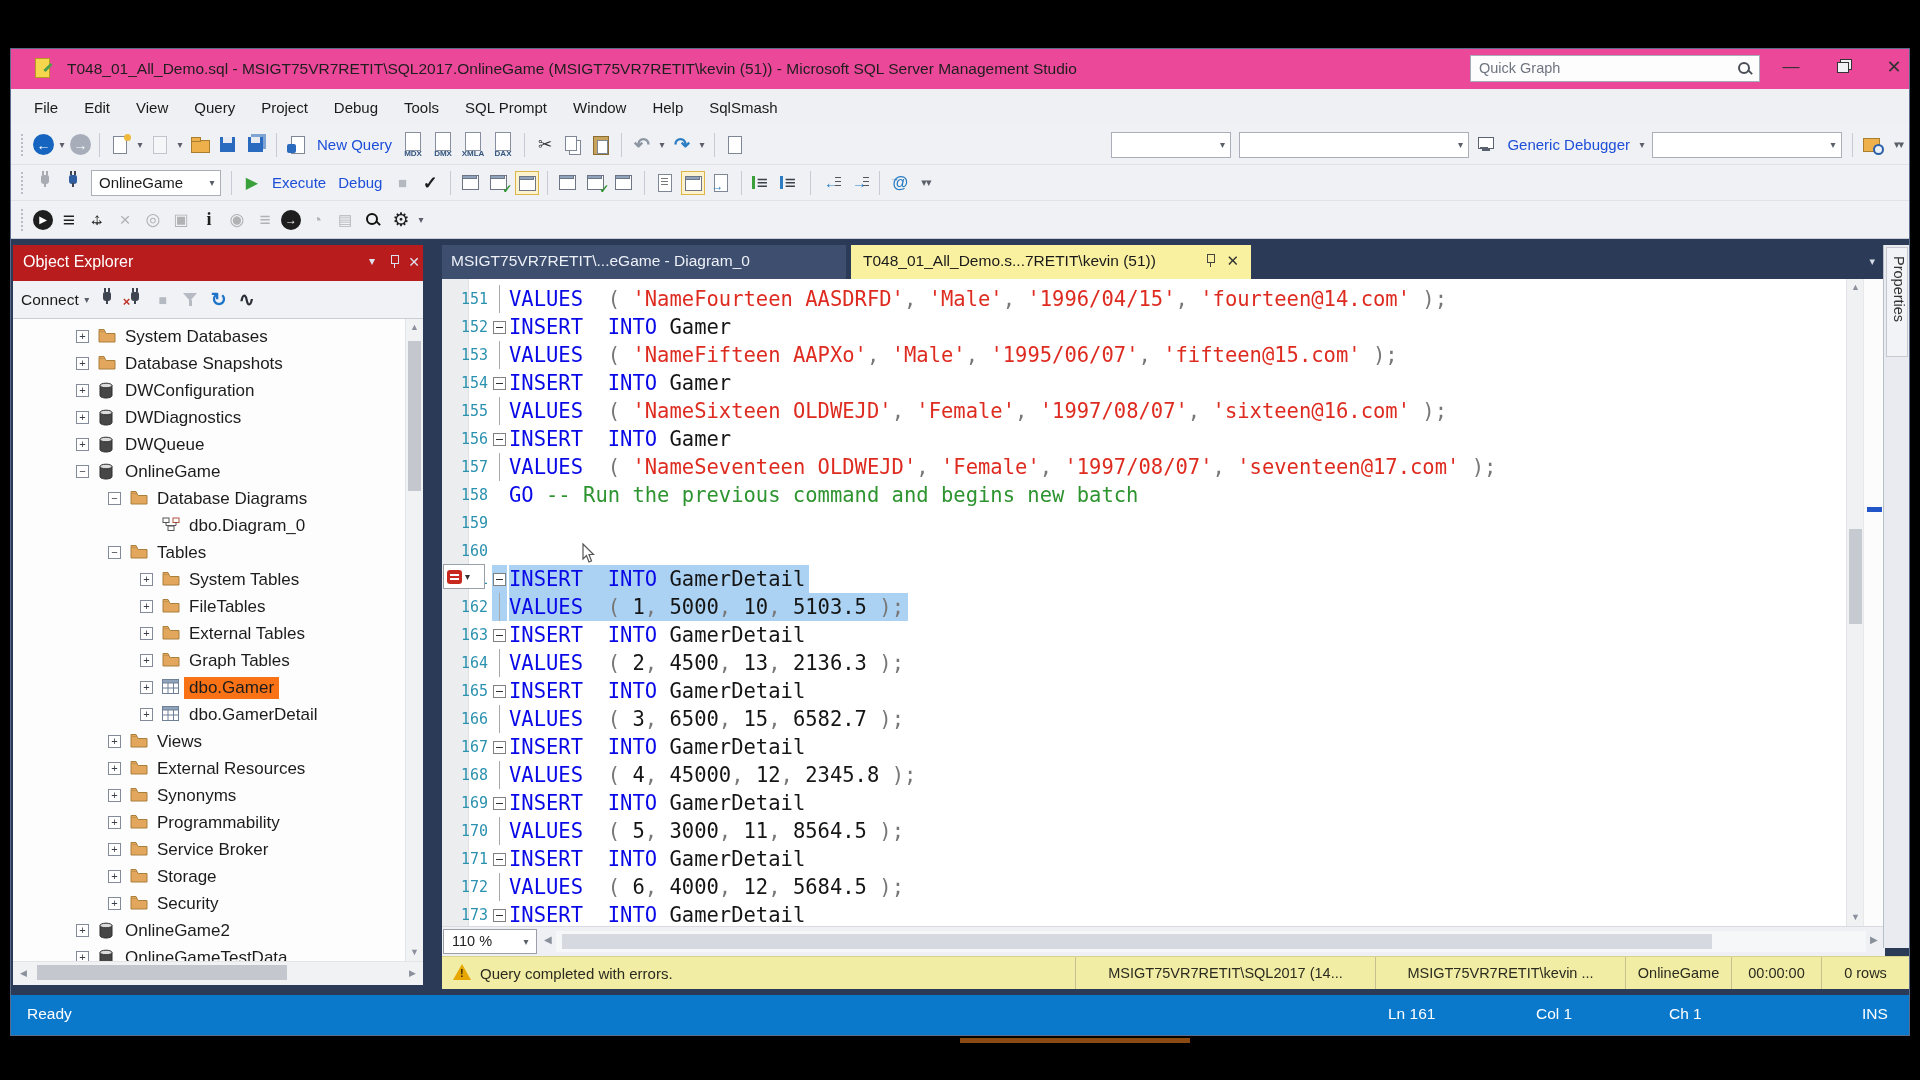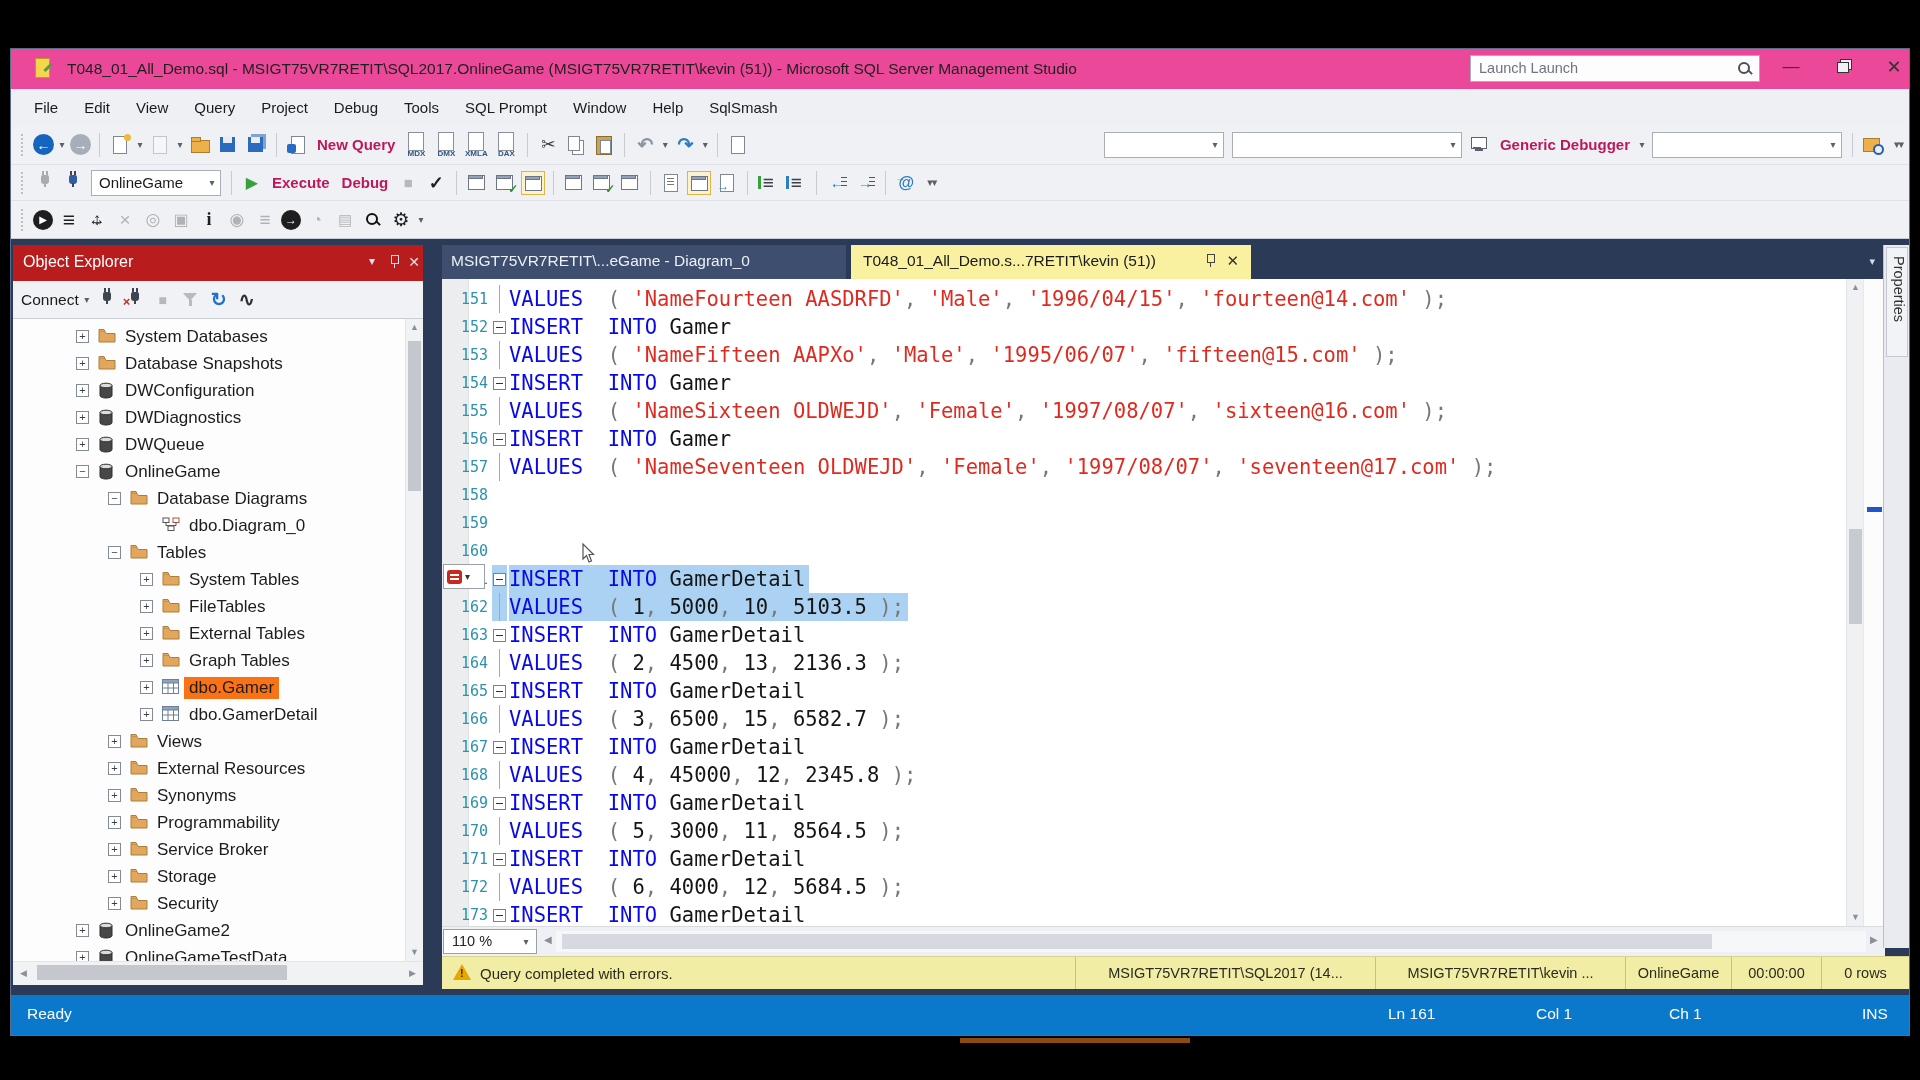--- a/index.html
+++ b/index.html
@@ -35,21 +35,21 @@
   .tb1{top:76px;height:40px;}
   .tb2{top:116px;height:36px;}
   .tb3{top:152px;height:38px;border-bottom:1px solid #C9CDD6;}
   .grip{width:8px;height:22px;margin:0 4px;background:repeating-linear-gradient(0deg,#B9BDC9 0 2px,transparent 2px 4px);background-size:2px 100%;background-repeat:no-repeat;background-position:2px 0;}
   .tsep{width:1px;height:24px;background:#C8CBD4;margin:0 6px;}
   .tspace{flex:1;}
   .tcaret{width:12px;text-align:center;color:#5A5F6A;font-size:10px;}
   .tcaret::before{content:"\25BE";}
   .toverflow{width:22px;color:#5A5F6A;font-size:11px;text-align:center;}
   .toverflow::before{content:"\25BE\A0\25BE";letter-spacing:-2px;}
-  .tlabel{font-size:15px;color:#be185d;margin:9px 6px;white-space:nowrap;font-weight:bold;}
+  .tlabel{font-size:15px;color:#1d4ed8;margin:9px 6px;white-space:nowrap;}
   .ti{display:inline-flex;align-items:center;justify-content:center;width:24px;height:24px;margin:0 2px;position:relative;}
   .ti.dim{opacity:.4;}
   .ti.hl{border:1px solid #DDB64A;background:#FCF3CE;box-sizing:border-box;}
   .combo{display:inline-flex;align-items:center;height:26px;background:#FFF;border:1px solid #A9AEB8;box-sizing:border-box;margin:0 4px;position:relative;}
   .combo-val{flex:1;font-size:15px;color:#1B1B1B;padding-left:7px;white-space:nowrap;overflow:hidden;}
   .combo-caret{width:16px;font-size:10px;color:#5A5F6A;text-align:center;}
   .combo-caret::before{content:"\25BE";}
   .docico{position:relative;width:24px;height:26px;margin:0 3px;}
   .docico::before{content:"";position:absolute;left:4px;top:0;width:14px;height:17px;background:#FFF;border:1px solid #88909F;}
   .doclbl{position:absolute;left:0;bottom:0;width:100%;text-align:center;font-size:8px;font-weight:bold;color:#33557F;}
@@ -234,21 +234,21 @@
 <div class="screen">
   <div class="window">
 
     <div class="titlebar">
       <span class="app-icon">
           <span class="pg"></span>
           <span class="pen"></span>
         </span>
       <span class="title-text">T048_01_All_Demo.sql - MSIGT75VR7RETIT\SQL2017.OnlineGame (MSIGT75VR7RETIT\kevin (51)) - Microsoft SQL Server Management Studio</span>
       <span class="quick-launch">
-        <span class="ph">Launch Launch</span>
+        <span class="ph">Quick Graph</span>
         <span class="mag ql-mag"></span>
       </span>
       <span class="winbtn wb-min">―</span>
       <span class="winbtn wb-restore">
           <span class="sq sq2"></span>
           <span class="sq"></span>
         </span>
       <span class="winbtn wb-close">✕</span>
     </div>
 
@@ -675,20 +675,21 @@
               <div class="crow" style="top: 174px;">
                 <span class="ln">157</span>
                 <span class="fold">
                   <span class="contline"></span>
                 </span>
                 <span class="txt"><span class="tk-k">VALUES</span><span class="tk-p">  ( </span><span class="tk-s">'NameSeventeen OLDWEJD'</span><span class="tk-p">, </span><span class="tk-s">'Female'</span><span class="tk-p">, </span><span class="tk-s">'1997/08/07'</span><span class="tk-p">, </span><span class="tk-s">'seventeen@17.com'</span><span class="tk-p"> );</span></span>
               </div>
               <div class="crow" style="top: 202px;">
                 <span class="ln">158</span>
                 <span class="fold"></span>
+                <span class="txt"><span class="tk-k">GO</span><span class="tk-c"> -- Run the previous command and begins new batch</span></span>
               </div>
               <div class="crow" style="top: 230px;">
                 <span class="ln">159</span>
                 <span class="fold"></span>
               </div>
               <div class="crow" style="top: 258px;">
                 <span class="ln">160</span>
                 <span class="fold"></span>
               </div>
               <div class="crow" style="top: 286px;">

